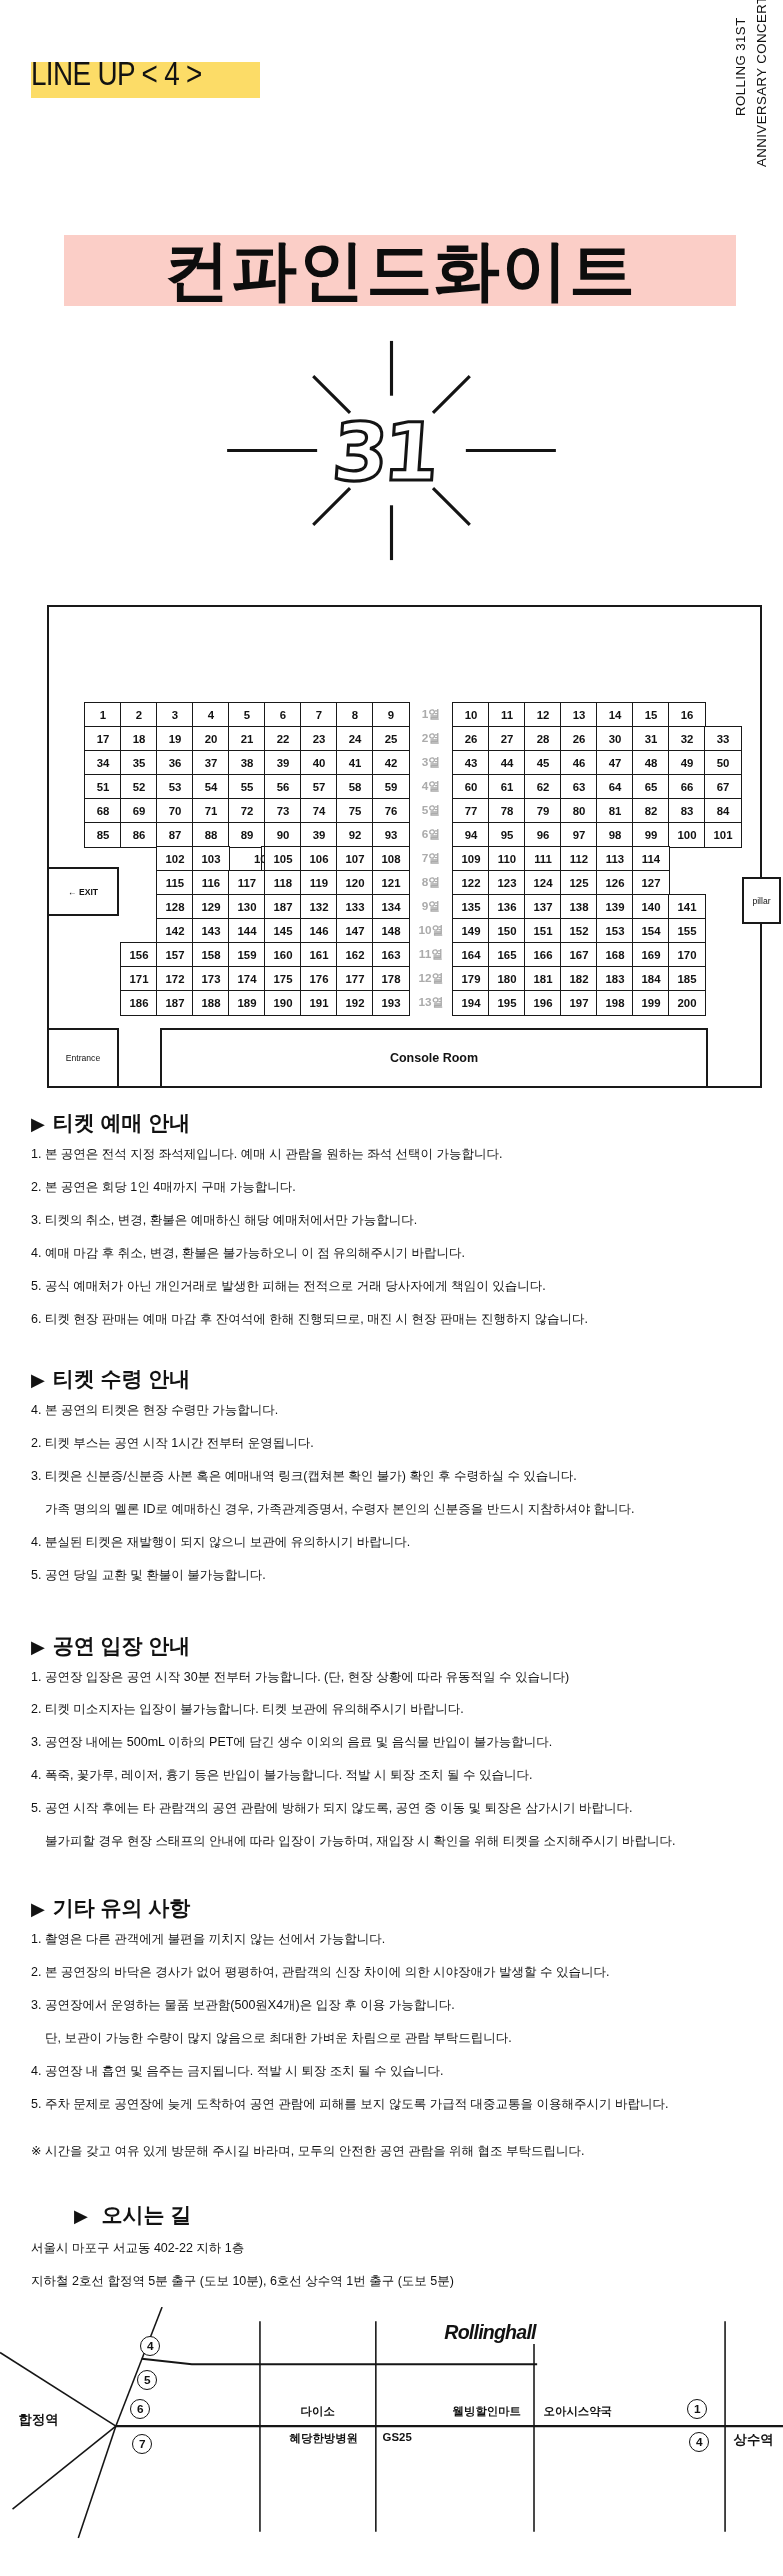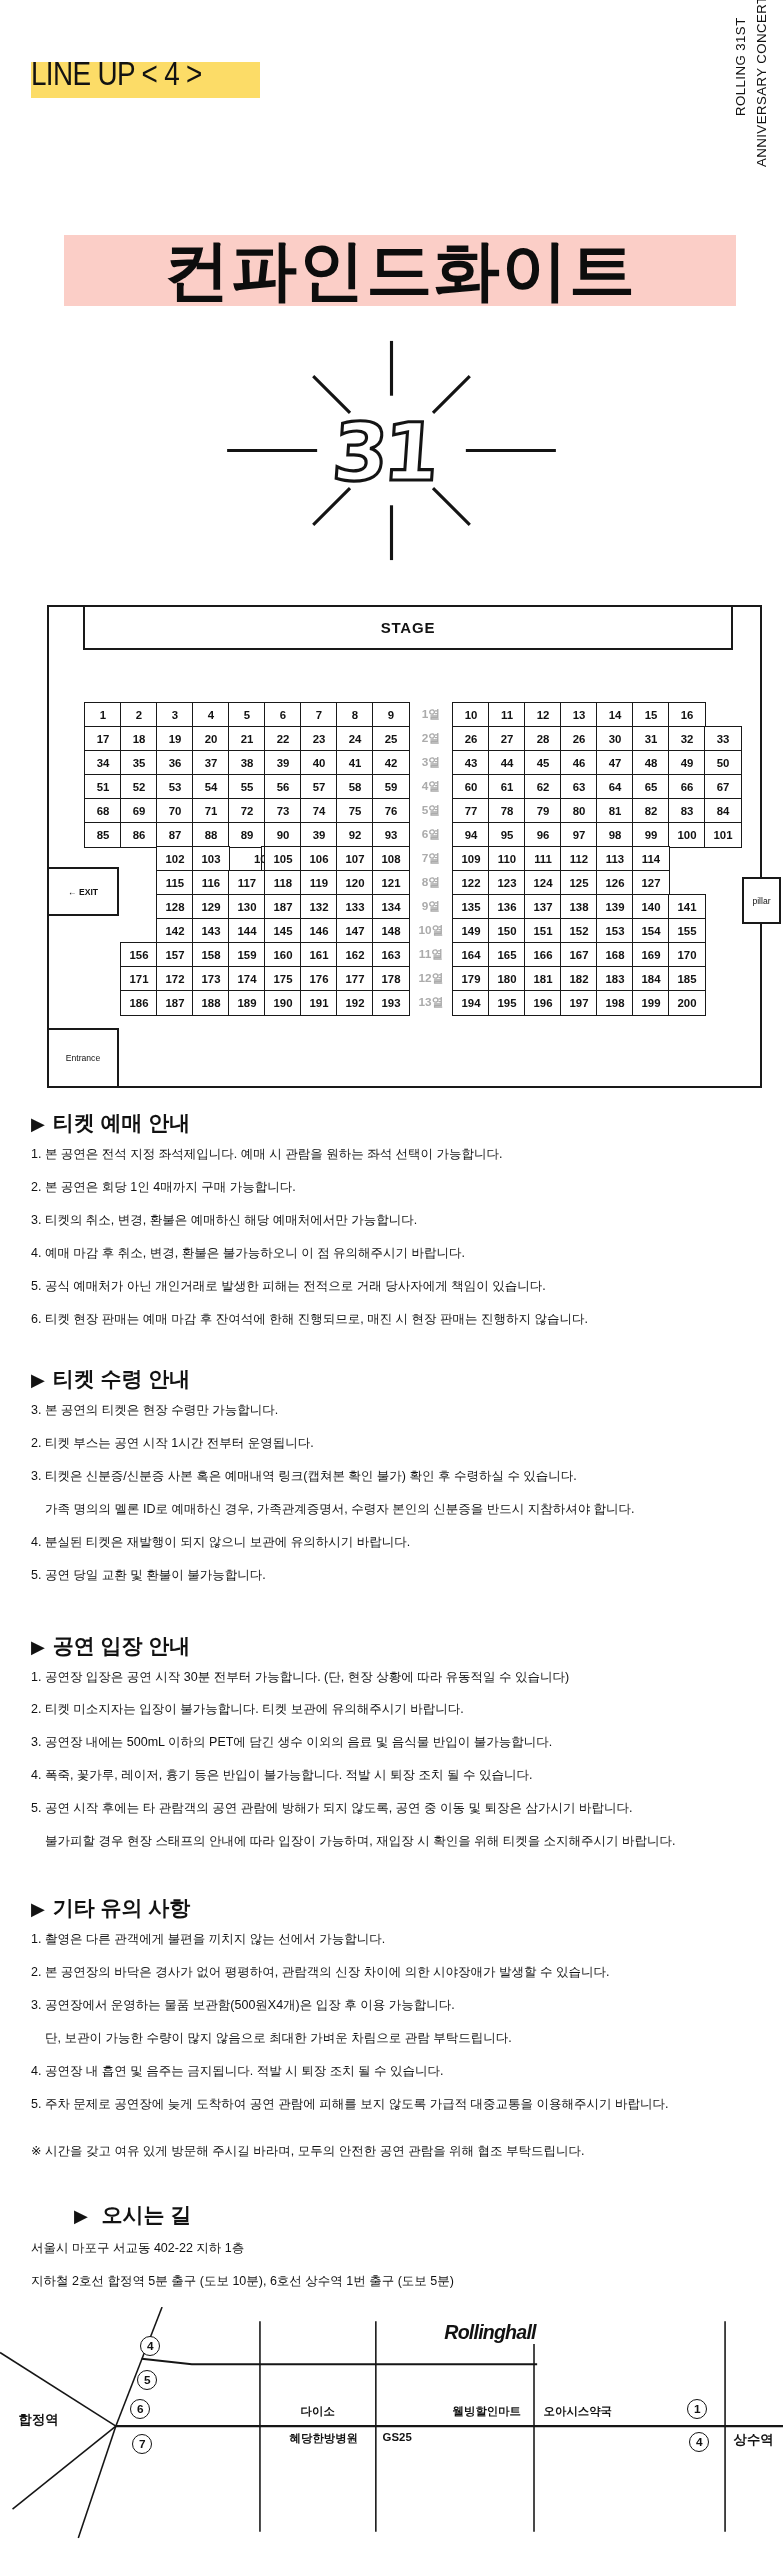--- a/index.html
+++ b/index.html
@@ -127,31 +127,31 @@
       <line x1="120" y1="50" x2="167" y2="97"></line>
       <line x1="320" y1="50" x2="273" y2="97"></line>
       <line x1="120" y1="240" x2="167" y2="193"></line>
       <line x1="320" y1="240" x2="273" y2="193"></line>
     </g>
     <text id="burst-number" x="220" y="183" text-anchor="middle" font-family="DejaVu Sans, sans-serif" font-size="102" font-weight="bold" fill="#ffffff" stroke="#141414" stroke-width="4" letter-spacing="-6" transform="skewX(-4)">31</text>
   </svg>
 </div>
 
 <div id="seat-map" class="abs">
-  <div id="stage-box" class="mapbox">
-    <span>STAGE</span>
-  </div>
   <div id="exit-box" class="mapbox">
     <span>← EXIT</span>
   </div>
   <div id="pillar-box" class="mapbox">
     <span>pillar</span>
   </div>
   <div id="entrance-box" class="mapbox">
     <span>Entrance</span>
+  </div>
+  <div id="console-box" class="mapbox">
+    <span>Console Room</span>
   </div>
   <div id="seat-grid">
       <div class="rowlabel" style="grid-area: 1 / 10;">1열</div>
       <div class="seat" style="grid-area: 1 / 1;">1</div>
       <div class="seat" style="grid-area: 1 / 2;">2</div>
       <div class="seat" style="grid-area: 1 / 3;">3</div>
       <div class="seat" style="grid-area: 1 / 4;">4</div>
       <div class="seat" style="grid-area: 1 / 5;">5</div>
       <div class="seat" style="grid-area: 1 / 6;">6</div>
       <div class="seat" style="grid-area: 1 / 7;">7</div>
@@ -365,21 +365,21 @@
 
 <div id="sections-layer">
     <div class="sec-h abs" style="top: 1111px;"><span class="marker">▶</span><span>티켓 예매 안내</span></div>
     <div class="sec-item abs" style="top: 1147px;">1. 본 공연은 전석 지정 좌석제입니다. 예매 시 관람을 원하는 좌석 선택이 가능합니다.</div>
     <div class="sec-item abs" style="top: 1180px;">2. 본 공연은 회당 1인 4매까지 구매 가능합니다.</div>
     <div class="sec-item abs" style="top: 1213px;">3. 티켓의 취소, 변경, 환불은 예매하신 해당 예매처에서만 가능합니다.</div>
     <div class="sec-item abs" style="top: 1246px;">4. 예매 마감 후 취소, 변경, 환불은 불가능하오니 이 점 유의해주시기 바랍니다.</div>
     <div class="sec-item abs" style="top: 1279px;">5. 공식 예매처가 아닌 개인거래로 발생한 피해는 전적으로 거래 당사자에게 책임이 있습니다.</div>
     <div class="sec-item abs" style="top: 1312px;">6. 티켓 현장 판매는 예매 마감 후 잔여석에 한해 진행되므로, 매진 시 현장 판매는 진행하지 않습니다.</div>
     <div class="sec-h abs" style="top: 1367px;"><span class="marker">▶</span><span>티켓 수령 안내</span></div>
-    <div class="sec-item abs" style="top: 1403px;">3. 본 공연의 티켓은 현장 수령만 가능합니다.</div>
+    <div class="sec-item abs" style="top: 1403px;">4. 본 공연의 티켓은 현장 수령만 가능합니다.</div>
     <div class="sec-item abs" style="top: 1436px;">2. 티켓 부스는 공연 시작 1시간 전부터 운영됩니다.</div>
     <div class="sec-item abs" style="top: 1469px;">3. 티켓은 신분증/신분증 사본 혹은 예매내역 링크(캡쳐본 확인 불가) 확인 후 수령하실 수 있습니다.</div>
     <div class="sec-item abs indent" style="top: 1502px;">가족 명의의 멜론 ID로 예매하신 경우, 가족관계증명서, 수령자 본인의 신분증을 반드시 지참하셔야 합니다.</div>
     <div class="sec-item abs" style="top: 1535px;">4. 분실된 티켓은 재발행이 되지 않으니 보관에 유의하시기 바랍니다.</div>
     <div class="sec-item abs" style="top: 1568px;">5. 공연 당일 교환 및 환불이 불가능합니다.</div>
     <div class="sec-h abs" style="top: 1634px;"><span class="marker">▶</span><span>공연 입장 안내</span></div>
     <div class="sec-item abs" style="top: 1670px;">1. 공연장 입장은 공연 시작 30분 전부터 가능합니다. (단, 현장 상황에 따라 유동적일 수 있습니다)</div>
     <div class="sec-item abs" style="top: 1702px;">2. 티켓 미소지자는 입장이 불가능합니다. 티켓 보관에 유의해주시기 바랍니다.</div>
     <div class="sec-item abs" style="top: 1735px;">3. 공연장 내에는 500mL 이하의 PET에 담긴 생수 이외의 음료 및 음식물 반입이 불가능합니다.</div>
     <div class="sec-item abs" style="top: 1768px;">4. 폭죽, 꽃가루, 레이저, 흉기 등은 반입이 불가능합니다. 적발 시 퇴장 조치 될 수 있습니다.</div>

